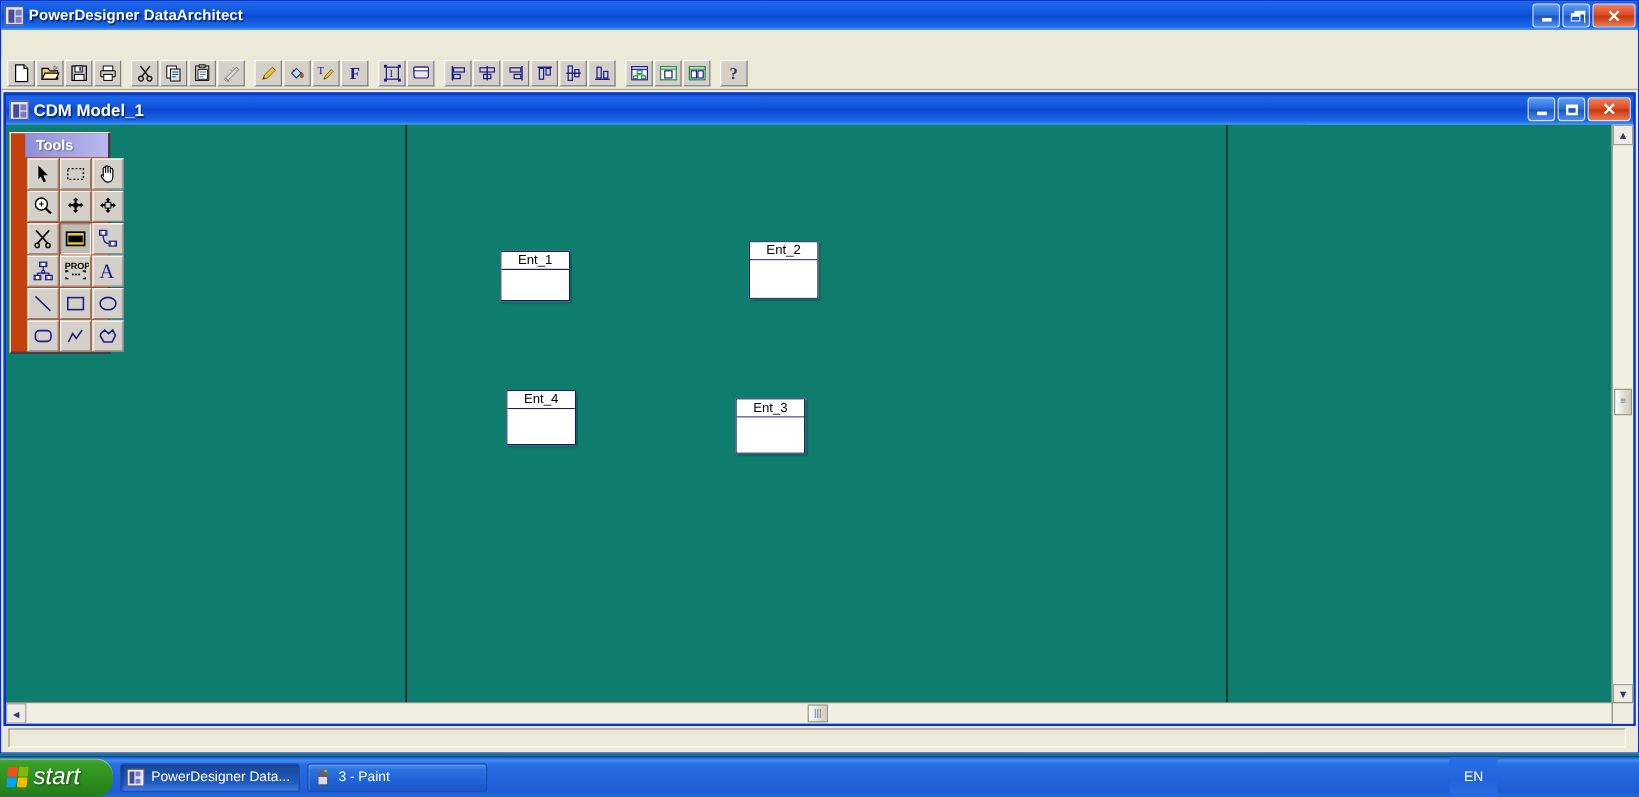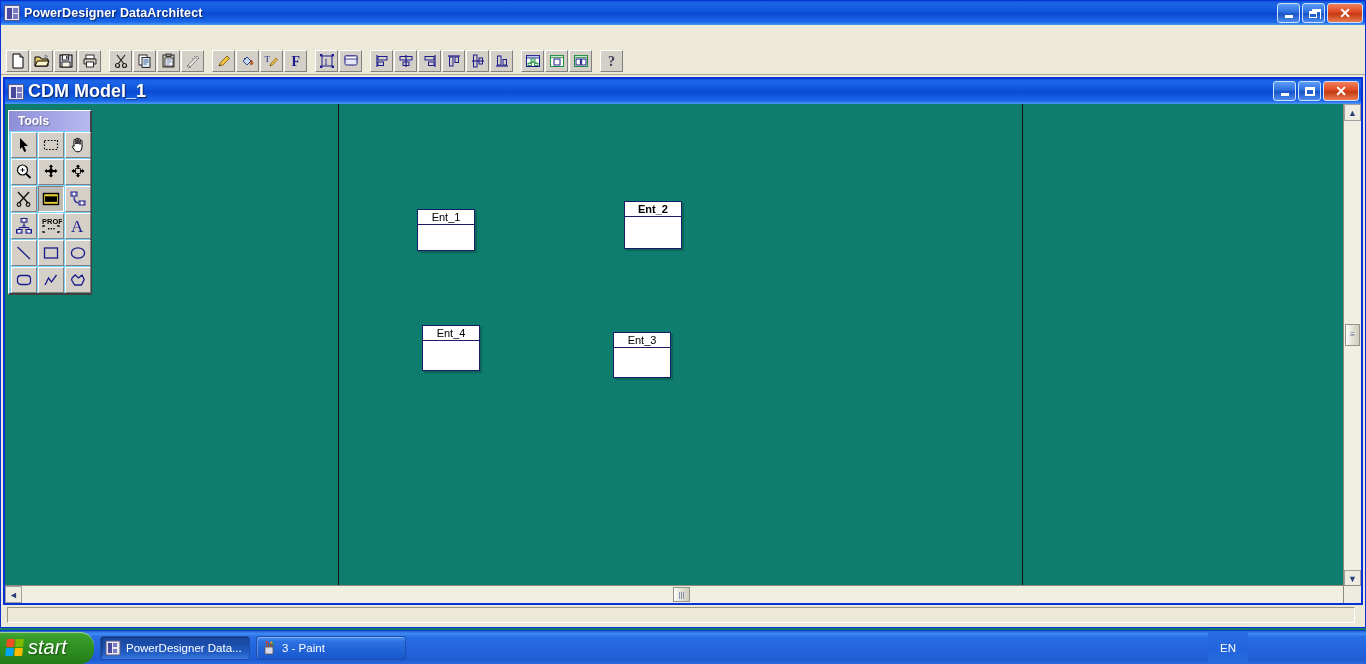--- a/index.html
+++ b/index.html
@@ -113,21 +113,21 @@
     background: #0e7d6e;
   }
   #mdi-titlebar {
     position: absolute; left: 0; top: 0; width: 1356px; height: 25px;
     background: linear-gradient(to bottom,
         #0a53d6 0%, #1d66e8 8%, #0f56dd 40%,
         #0b4ad2 52%, #1a69ea 88%, #4f9bf5 100%);
     display: flex; align-items: center;
   }
   #mdi-title-text {
-    color: #fff; font-size: 18px; font-weight: bold;
+    color: #fff; font-size: 14px; font-weight: bold;
     text-shadow: 1px 1px 1px rgba(0,0,0,0.55);
   }
 
   
   #canvas-area {
     position: absolute; left: 0; top: 25px; width: 1083px; height: 483px;
     background: #0e7d6e; overflow: hidden;
   }
   .page-break {
     position: absolute; top: 0; width: 1px; height: 483px; background: #111;
@@ -145,24 +145,25 @@
     font-family: "Liberation Sans", sans-serif;
     background: #fff;
     overflow: hidden; white-space: nowrap;
   }
   .entity-body { background: #fff; }
 
   
   #tools-palette {
     position: absolute; left: 3px; top: 31px;
     width: 84px; height: 185px;
-    background: #7dd3fc;
+    background: #c2410c;
     border-top: 1px solid #fff; border-left: 1px solid #fff;
     border-right: 2px solid #404040; border-bottom: 2px solid #404040;
     z-index: 30;
+    padding-left: 12px;
   }
   #tools-header {
     height: 20px; line-height: 20px; padding-left: 9px;
     font-size: 12px; font-weight: bold; color: #fff;
     background: linear-gradient(to right, #8f8fd8 0%, #9f9fe3 40%, #b9b9f0 100%);
     text-shadow: 1px 1px 1px rgba(0,0,0,0.35);
   }
   #tools-grid {
     display: grid; grid-template-columns: repeat(3, 26px);
     grid-auto-rows: 26px;
@@ -521,21 +522,21 @@
 
       <div id="canvas-area">
         <div class="page-break" style="left:333px;"></div>
         <div class="page-break" style="left:1017px;"></div>
 
         <div class="entity" style="left:412px; top:105px; width:58px; height:42px;">
           <div class="entity-name">Ent_1</div>
           <div class="entity-body" style="height:25px;"></div>
         </div>
 
-        <div class="entity" style="left:619px; top:97px; width:58px; height:48px;font-weight:bold;">
+        <div class="entity" style="left:619px; top:97px; width:58px; height:48px;">
           <div class="entity-name">Ent_2</div>
           <div class="entity-body" style="height:31px;"></div>
         </div>
 
         <div class="entity" style="left:417px; top:221px; width:58px; height:46px;">
           <div class="entity-name">Ent_4</div>
           <div class="entity-body" style="height:29px;"></div>
         </div>
 
         <div class="entity" style="left:608px; top:228px; width:58px; height:46px;">

